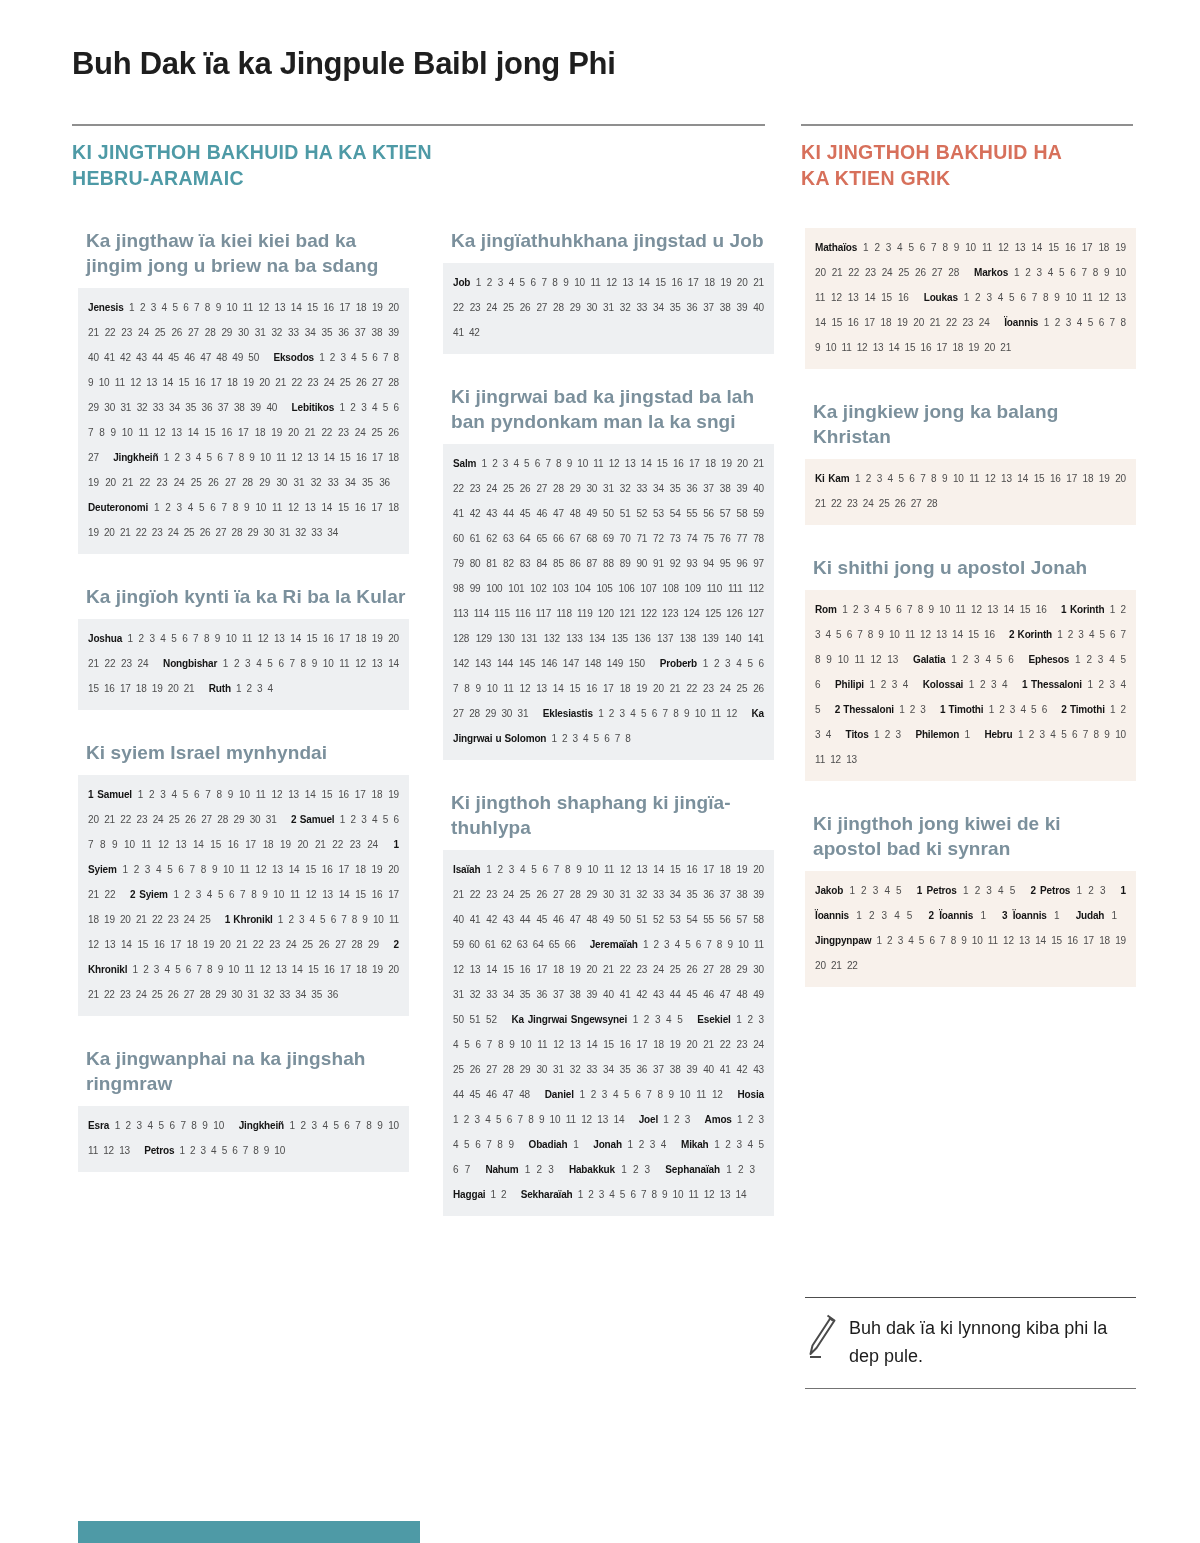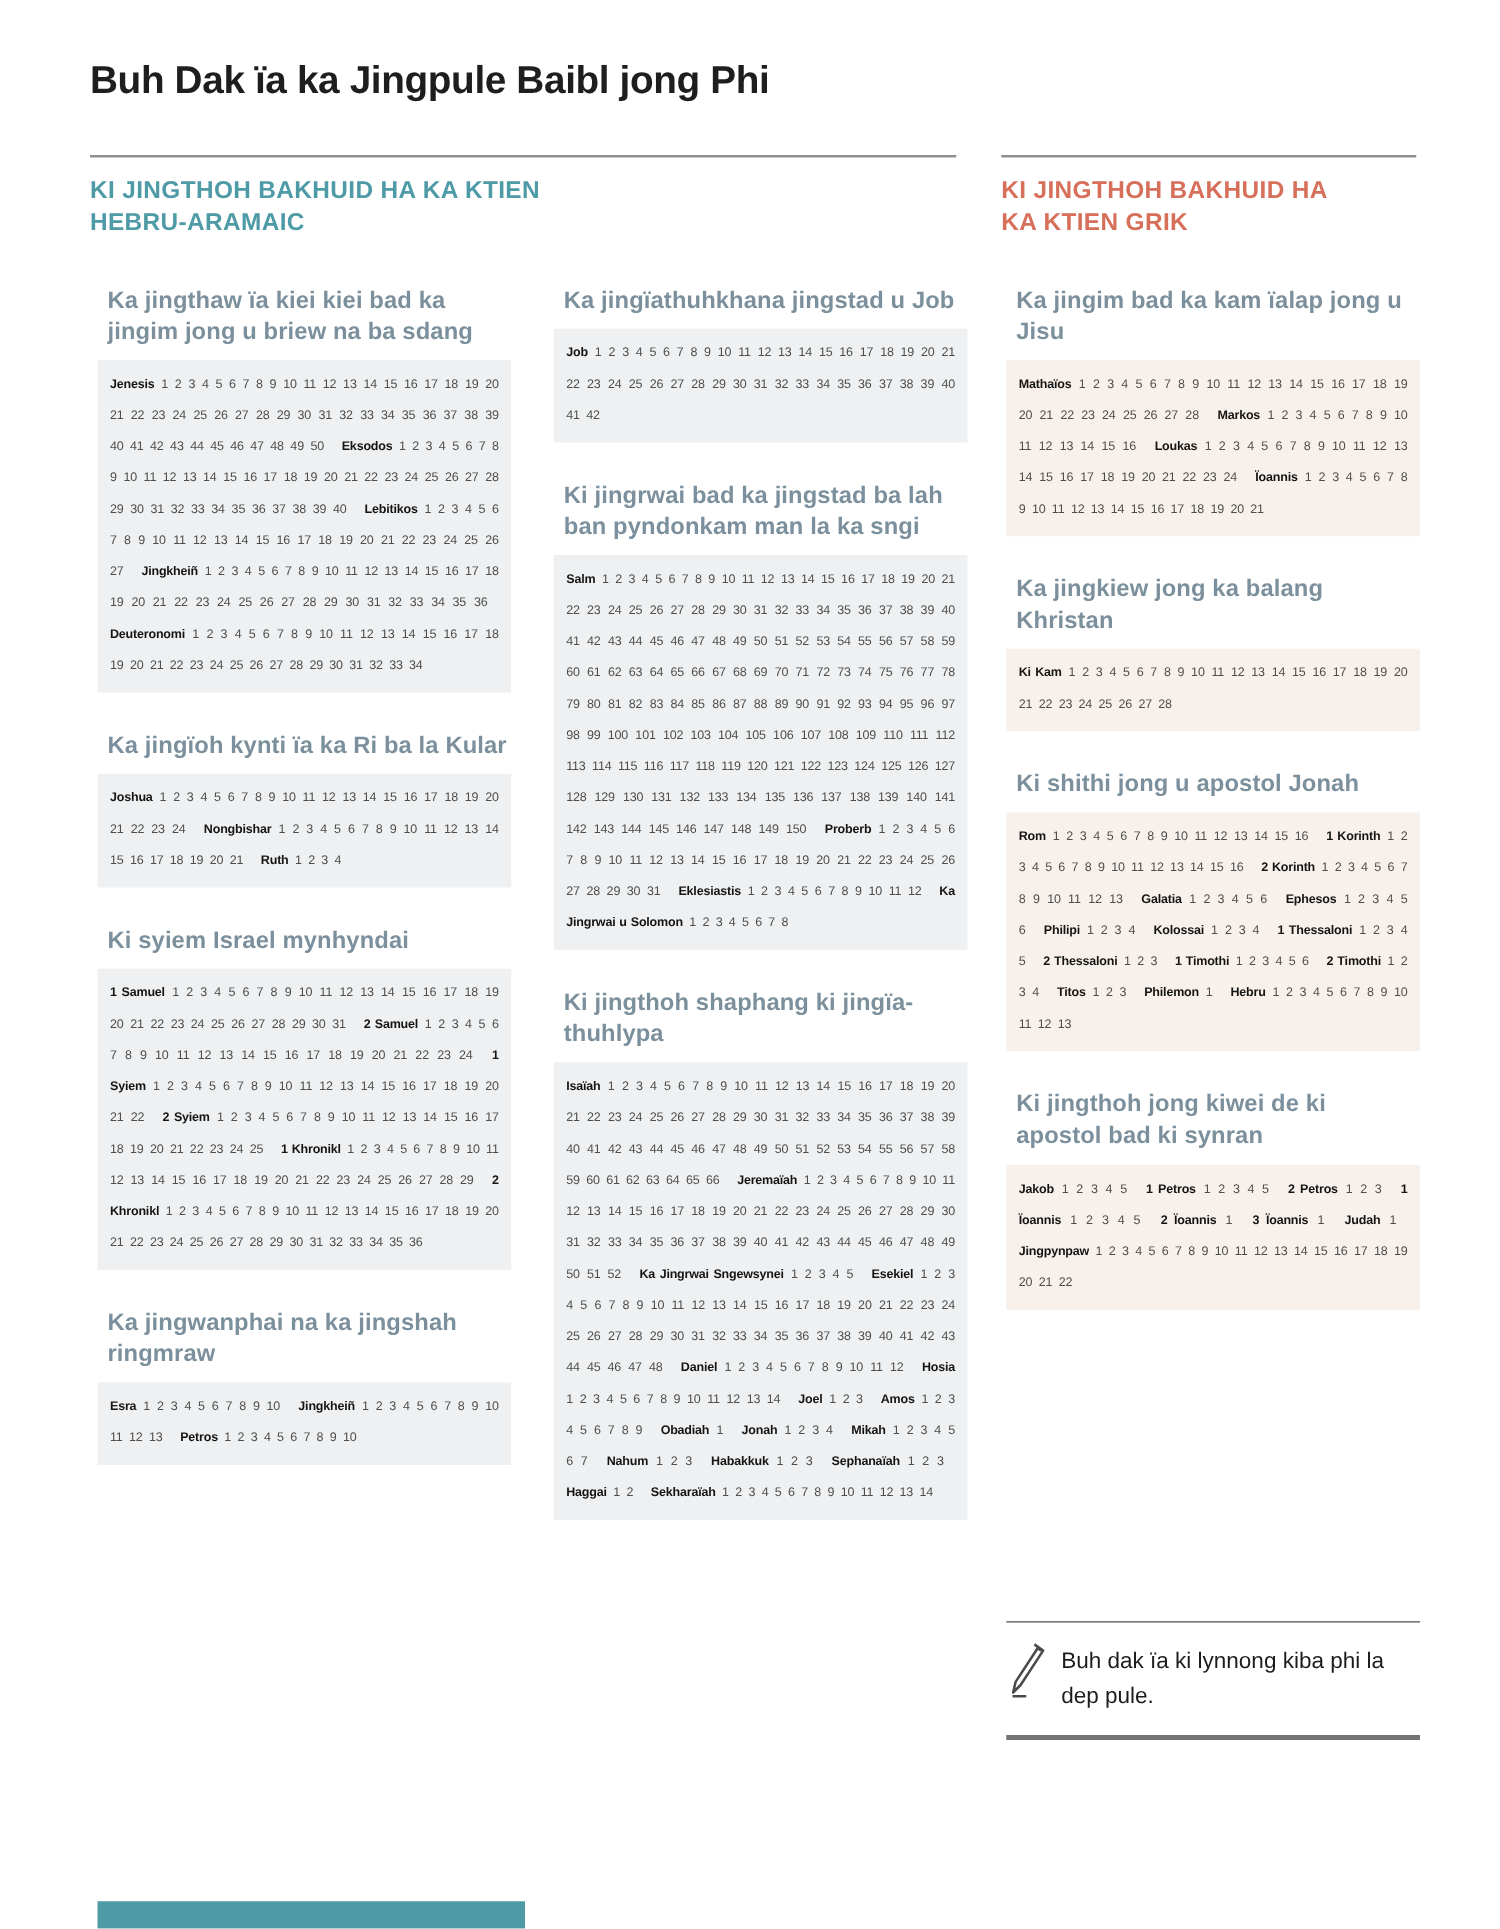--- a/index.html
+++ b/index.html
@@ -38,21 +38,21 @@
     font-size:10px; line-height:25px; color:#4d4d4d;
     word-spacing:2.5px; letter-spacing:-0.15px;
   }
   .block.gray  { background:var(--block-gray,#eef0f2); }
   .block.peach { background:var(--block-peach,#f8f1eb); }
   .entry { margin-right:9px; }
   .bname { color:#141414; font-weight:700; word-spacing:0.5px; }
 
   .footnote {
     position:absolute; left:805px; top:1297px; width:331px;
-    border-top:1px solid #4d4d4d; border-bottom:4px solid #737373;
+    border-top:1px solid #4d4d4d; border-bottom:1px solid #737373;
     padding:15px 0 17px; display:flex; gap:13px; align-items:flex-start;
     box-sizing:border-box;
   }
   .footnote-text {
     font-size:18px; line-height:1.55; color:#1c1c1c; width:280px; margin-top:2px;
   }
   .pencil { flex:0 0 auto; margin-left:4px; }
 
   .bottom-bar {
     position:absolute; left:78px; top:1521px; width:342px; height:22px;
@@ -85,21 +85,20 @@
     </div>
   <div class="col" id="col2">
       <h3 class="subhead">Ka jingïathuhkhana jingstad u Job</h3>
       <div class="block gray"><span class="entry"><span class="bname">Job</span><span class="nums"> 1 2 3 4 5 6 7 8 9 10 11 12 13 14 15 16 17 18 19 20 21 22 23 24 25 26 27 28 29 30 31 32 33 34 35 36 37 38 39 40 41 42</span></span> </div>
       <h3 class="subhead">Ki jingrwai bad ka jingstad ba lah ban pyndonkam man la ka sngi</h3>
       <div class="block gray"><span class="entry"><span class="bname">Salm</span><span class="nums"> 1 2 3 4 5 6 7 8 9 10 11 12 13 14 15 16 17 18 19 20 21 22 23 24 25 26 27 28 29 30 31 32 33 34 35 36 37 38 39 40 41 42 43 44 45 46 47 48 49 50 51 52 53 54 55 56 57 58 59 60 61 62 63 64 65 66 67 68 69 70 71 72 73 74 75 76 77 78 79 80 81 82 83 84 85 86 87 88 89 90 91 92 93 94 95 96 97 98 99 100 101 102 103 104 105 106 107 108 109 110 111 112 113 114 115 116 117 118 119 120 121 122 123 124 125 126 127 128 129 130 131 132 133 134 135 136 137 138 139 140 141 142 143 144 145 146 147 148 149 150</span></span> <span class="entry"><span class="bname">Proberb</span><span class="nums"> 1 2 3 4 5 6 7 8 9 10 11 12 13 14 15 16 17 18 19 20 21 22 23 24 25 26 27 28 29 30 31</span></span> <span class="entry"><span class="bname">Eklesiastis</span><span class="nums"> 1 2 3 4 5 6 7 8 9 10 11 12</span></span> <span class="entry"><span class="bname">Ka Jingrwai u Solomon</span><span class="nums"> 1 2 3 4 5 6 7 8</span></span> </div>
       <h3 class="subhead">Ki jingthoh shaphang ki jingïa-thuhlypa</h3>
       <div class="block gray"><span class="entry"><span class="bname">Isaïah</span><span class="nums"> 1 2 3 4 5 6 7 8 9 10 11 12 13 14 15 16 17 18 19 20 21 22 23 24 25 26 27 28 29 30 31 32 33 34 35 36 37 38 39 40 41 42 43 44 45 46 47 48 49 50 51 52 53 54 55 56 57 58 59 60 61 62 63 64 65 66</span></span> <span class="entry"><span class="bname">Jeremaïah</span><span class="nums"> 1 2 3 4 5 6 7 8 9 10 11 12 13 14 15 16 17 18 19 20 21 22 23 24 25 26 27 28 29 30 31 32 33 34 35 36 37 38 39 40 41 42 43 44 45 46 47 48 49 50 51 52</span></span> <span class="entry"><span class="bname">Ka Jingrwai Sngewsynei</span><span class="nums"> 1 2 3 4 5</span></span> <span class="entry"><span class="bname">Esekiel</span><span class="nums"> 1 2 3 4 5 6 7 8 9 10 11 12 13 14 15 16 17 18 19 20 21 22 23 24 25 26 27 28 29 30 31 32 33 34 35 36 37 38 39 40 41 42 43 44 45 46 47 48</span></span> <span class="entry"><span class="bname">Daniel</span><span class="nums"> 1 2 3 4 5 6 7 8 9 10 11 12</span></span> <span class="entry"><span class="bname">Hosia</span><span class="nums"> 1 2 3 4 5 6 7 8 9 10 11 12 13 14</span></span> <span class="entry"><span class="bname">Joel</span><span class="nums"> 1 2 3</span></span> <span class="entry"><span class="bname">Amos</span><span class="nums"> 1 2 3 4 5 6 7 8 9</span></span> <span class="entry"><span class="bname">Obadiah</span><span class="nums"> 1</span></span> <span class="entry"><span class="bname">Jonah</span><span class="nums"> 1 2 3 4</span></span> <span class="entry"><span class="bname">Mikah</span><span class="nums"> 1 2 3 4 5 6 7</span></span> <span class="entry"><span class="bname">Nahum</span><span class="nums"> 1 2 3</span></span> <span class="entry"><span class="bname">Habakkuk</span><span class="nums"> 1 2 3</span></span> <span class="entry"><span class="bname">Sephanaïah</span><span class="nums"> 1 2 3</span></span> <span class="entry"><span class="bname">Haggai</span><span class="nums"> 1 2</span></span> <span class="entry"><span class="bname">Sekharaïah</span><span class="nums"> 1 2 3 4 5 6 7 8 9 10 11 12 13 14</span></span>  </div>
     </div>
   <div class="col" id="col3">
-      <h3 class="subhead">Ka jingim bad ka kam ïalap jong u Jisu</h3>
       <div class="block peach"><span class="entry"><span class="bname">Mathaïos</span><span class="nums"> 1 2 3 4 5 6 7 8 9 10 11 12 13 14 15 16 17 18 19 20 21 22 23 24 25 26 27 28</span></span> <span class="entry"><span class="bname">Markos</span><span class="nums"> 1 2 3 4 5 6 7 8 9 10 11 12 13 14 15 16</span></span> <span class="entry"><span class="bname">Loukas</span><span class="nums"> 1 2 3 4 5 6 7 8 9 10 11 12 13 14 15 16 17 18 19 20 21 22 23 24</span></span> <span class="entry"><span class="bname">Ïoannis</span><span class="nums"> 1 2 3 4 5 6 7 8 9 10 11 12 13 14 15 16 17 18 19 20 21</span></span> </div>
       <h3 class="subhead">Ka jingkiew jong ka balang Khristan</h3>
       <div class="block peach"><span class="entry"><span class="bname">Ki Kam</span><span class="nums"> 1 2 3 4 5 6 7 8 9 10 11 12 13 14 15 16 17 18 19 20 21 22 23 24 25 26 27 28</span></span> </div>
       <h3 class="subhead">Ki shithi jong u apostol Jonah</h3>
       <div class="block peach"><span class="entry"><span class="bname">Rom</span><span class="nums"> 1 2 3 4 5 6 7 8 9 10 11 12 13 14 15 16</span></span> <span class="entry"><span class="bname">1 Korinth</span><span class="nums"> 1 2 3 4 5 6 7 8 9 10 11 12 13 14 15 16</span></span> <span class="entry"><span class="bname">2 Korinth</span><span class="nums"> 1 2 3 4 5 6 7 8 9 10 11 12 13</span></span> <span class="entry"><span class="bname">Galatia</span><span class="nums"> 1 2 3 4 5 6</span></span> <span class="entry"><span class="bname">Ephesos</span><span class="nums"> 1 2 3 4 5 6</span></span> <span class="entry"><span class="bname">Philipi</span><span class="nums"> 1 2 3 4</span></span> <span class="entry"><span class="bname">Kolossai</span><span class="nums"> 1 2 3 4</span></span> <span class="entry"><span class="bname">1 Thessaloni</span><span class="nums"> 1 2 3 4 5</span></span> <span class="entry"><span class="bname">2 Thessaloni</span><span class="nums"> 1 2 3</span></span> <span class="entry"><span class="bname">1 Timothi</span><span class="nums"> 1 2 3 4 5 6</span></span> <span class="entry"><span class="bname">2 Timothi</span><span class="nums"> 1 2 3 4</span></span> <span class="entry"><span class="bname">Titos</span><span class="nums"> 1 2 3</span></span> <span class="entry"><span class="bname">Philemon</span><span class="nums"> 1</span></span> <span class="entry"><span class="bname">Hebru</span><span class="nums"> 1 2 3 4 5 6 7 8 9 10 11 12 13</span></span> </div>
       <h3 class="subhead">Ki jingthoh jong kiwei de ki apostol bad ki synran</h3>
       <div class="block peach"><span class="entry"><span class="bname">Jakob</span><span class="nums"> 1 2 3 4 5</span></span> <span class="entry"><span class="bname">1 Petros</span><span class="nums"> 1 2 3 4 5</span></span> <span class="entry"><span class="bname">2 Petros</span><span class="nums"> 1 2 3</span></span> <span class="entry"><span class="bname">1 Ïoannis</span><span class="nums"> 1 2 3 4 5</span></span> <span class="entry"><span class="bname">2 Ïoannis</span><span class="nums"> 1</span></span> <span class="entry"><span class="bname">3 Ïoannis</span><span class="nums"> 1</span></span> <span class="entry"><span class="bname">Judah</span><span class="nums"> 1</span></span> <span class="entry"><span class="bname">Jingpynpaw</span><span class="nums"> 1 2 3 4 5 6 7 8 9 10 11 12 13 14 15 16 17 18 19 20 21 22</span></span> </div>
     </div>
 
   <div class="footnote">

